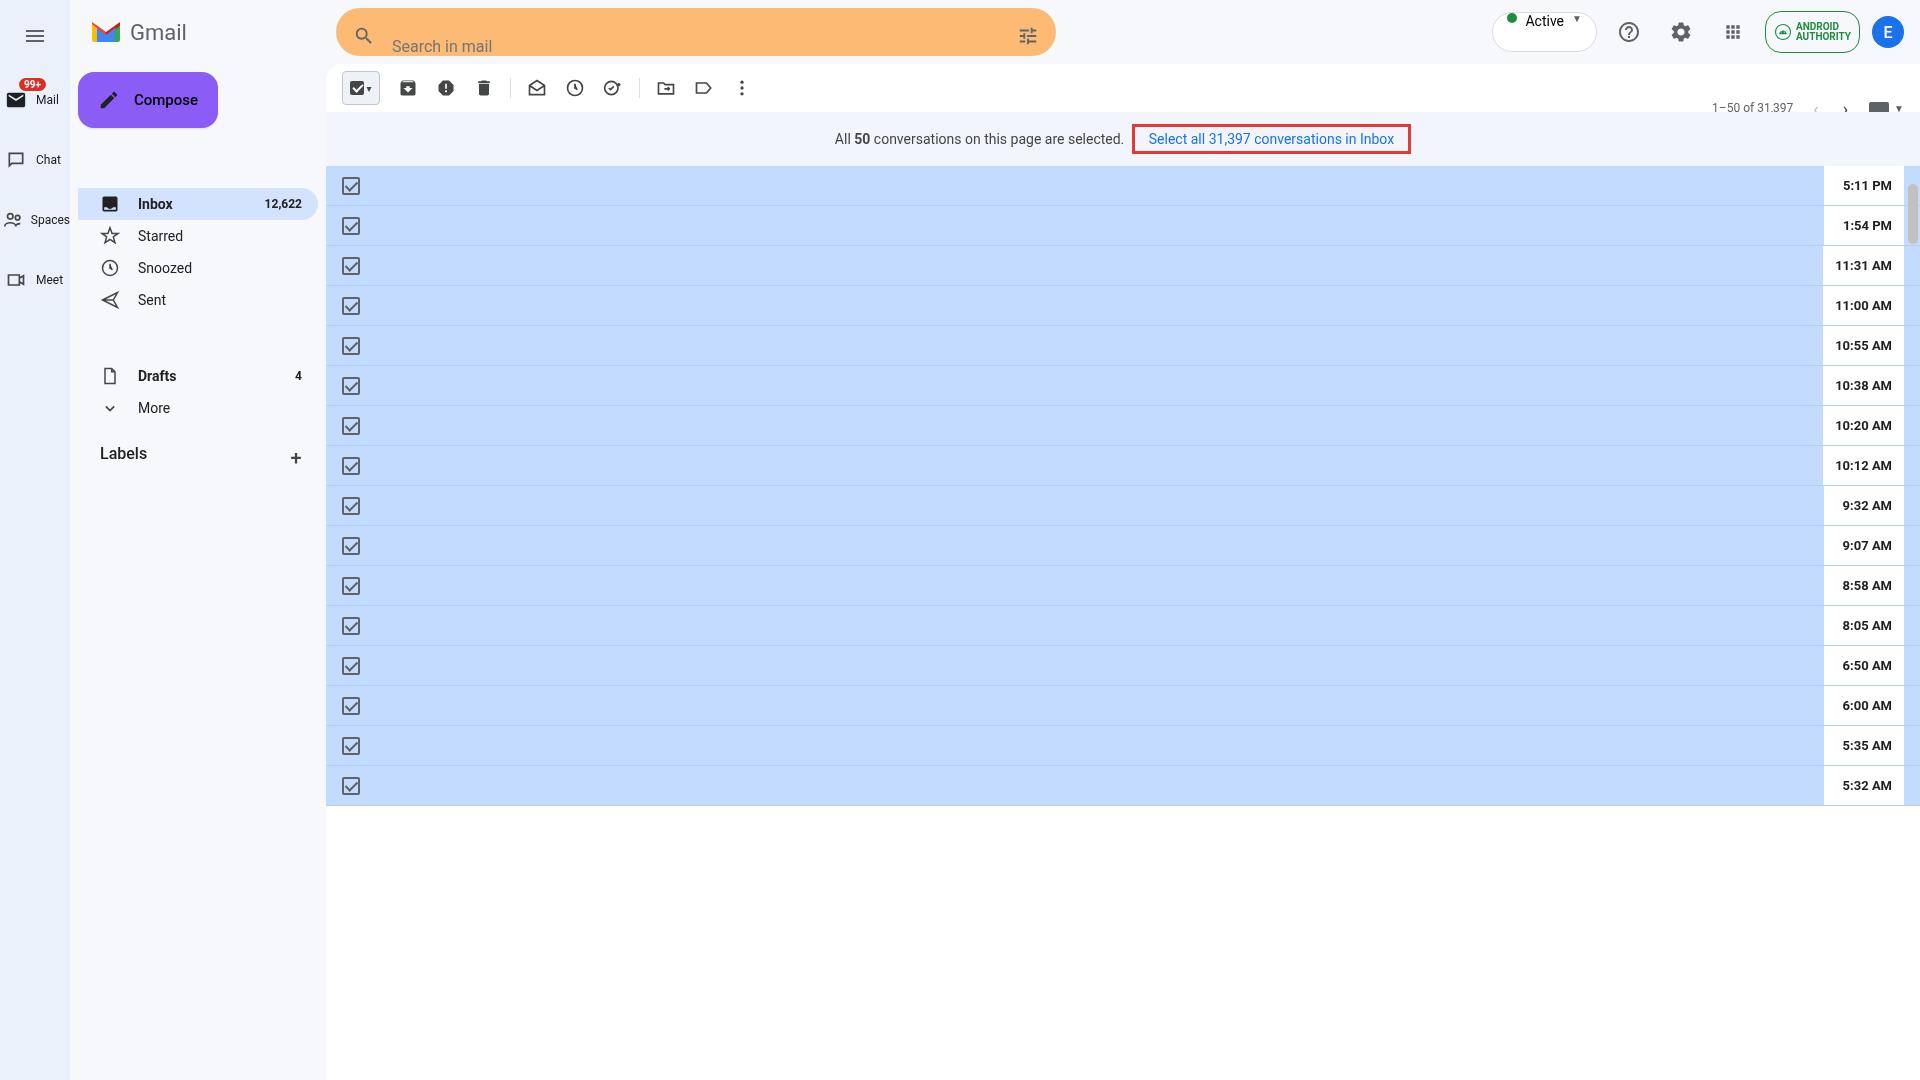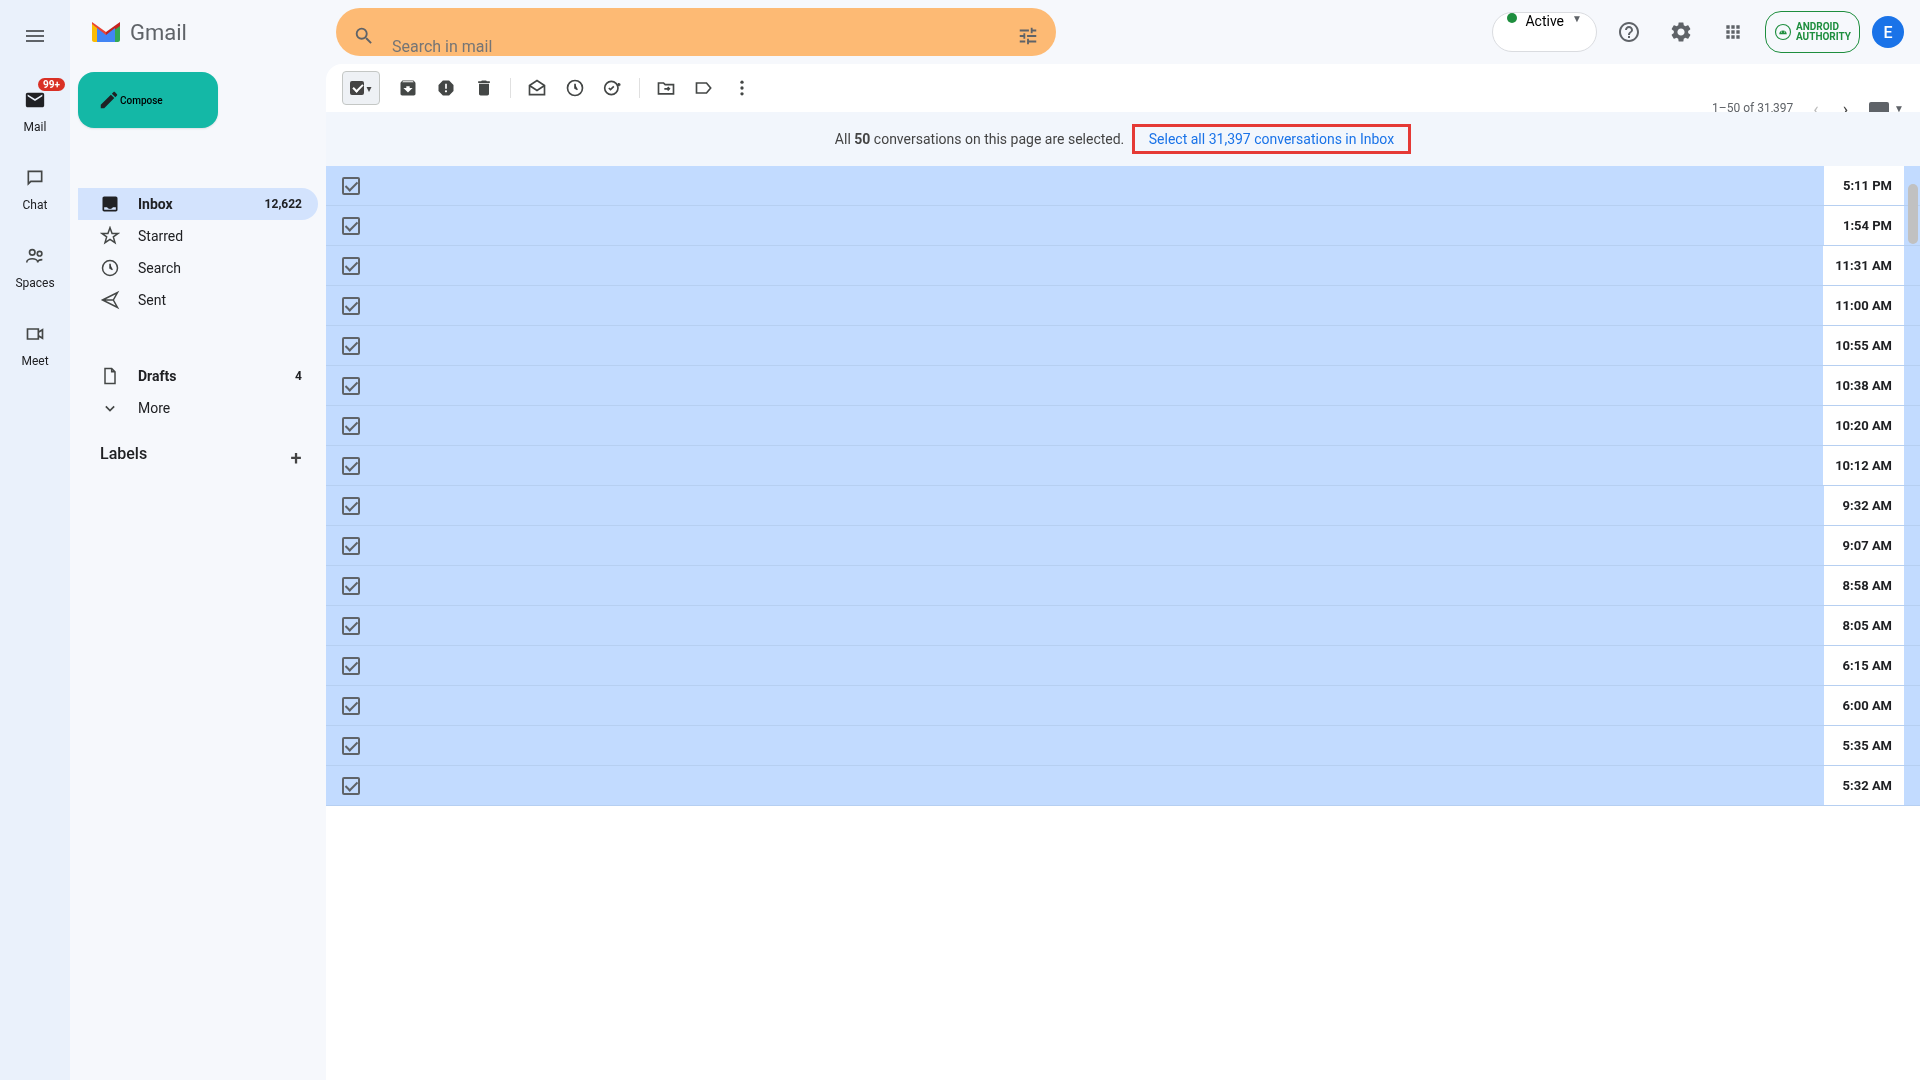--- a/index.html
+++ b/index.html
@@ -1,21 +1,21 @@
 <!DOCTYPE html>
 <html><head>
 <meta charset="utf-8">
 <style>
 * { margin: 0; padding: 0; box-sizing: border-box; font-family: 'Google Sans', Roboto, Arial, sans-serif; }
 body { background: #f6f8fc; width: 1920px; height: 1080px; overflow: hidden; display: flex; }
 
 
 .rail { width: 70px; background: #eaf1fb; display: flex; flex-direction: column; align-items: center; padding-top: 12px; gap: 20px; }
 .rail-menu { width: 48px; height: 48px; border-radius: 50%; display: flex; align-items: center; justify-content: center; cursor: pointer; }
-.rail-item { display: flex; flex-direction: column; align-items: center; gap: 4px; cursor: pointer; width: 100%; padding: 4px 0; }
+.rail-item { display: flex; flex-direction: row; align-items: center; gap: 4px; cursor: pointer; width: 100%; padding: 4px 0; }
 .rail-icon { position: relative; width: 32px; height: 32px; display: flex; align-items: center; justify-content: center; }
 .rail-label { font-size: 12px; color: #202124; }
 .badge { position: absolute; top: -6px; right: -14px; background: #d93025; color: #fff; font-size: 10px; font-weight: 700; padding: 1px 5px; border-radius: 8px; }
 
 
 .main { flex: 1; display: flex; flex-direction: column; }
 
 
 .header { height: 64px; display: flex; align-items: center; padding: 0 16px; gap: 12px; }
 .logo { display: flex; align-items: center; gap: 8px; width: 238px; padding-left: 4px;}
@@ -28,21 +28,21 @@
 .status-dot { width: 10px; height: 10px; border-radius: 50%; background: #1e8e3e; }
 .hicon { width: 40px; height: 40px; display: flex; align-items: center; justify-content: center; cursor: pointer; border-radius: 50%; color: #5f6368; }
 .aa-badge { height: 42px; border: 1px solid #1e8e3e; border-radius: 16px; display: flex; align-items: center; padding: 0 8px; gap: 4px; color: #1e8e3e; font-size: 10px; font-weight: 700; line-height: 1; }
 .avatar { width: 32px; height: 32px; border-radius: 50%; background: #1a73e8; color: #fff; display: flex; align-items: center; justify-content: center; font-weight: 500; cursor: pointer; }
 
 
 .body { flex: 1; display: flex; overflow: hidden; }
 
 
 .sidebar { width: 256px; padding: 8px 0 8px 8px; display: flex; flex-direction: column; }
-.compose { height: 56px; width: 140px; background: #14b8a6; border-radius: 16px; display: flex; align-items: center; padding: 0 20px; font-size: 10px; font-weight: 500; cursor: pointer; margin-bottom: 16px; box-shadow: 0 1px 2px rgba(0,0,0,0.1); }
+.compose { height: 56px; width: 140px; background: #8b5cf6; border-radius: 16px; display: flex; align-items: center; padding: 0 20px; gap: 14px; font-size: 15px; font-weight: 500; cursor: pointer; margin-bottom: 16px; box-shadow: 0 1px 2px rgba(0,0,0,0.1); }
 .nav-item { height: 32px; border-radius: 0 16px 16px 0; display: flex; align-items: center; padding: 0 16px 0 22px; gap: 18px; font-size: 14px; color: #202124; cursor: pointer; margin-right: 8px; }
 .nav-item.active { background: #d3e3fd; font-weight: 700; }
 .nav-item .count { margin-left: auto; font-size: 12px; }
 .nav-item.bold { font-weight: 700; margin-top: 44px; }
 .labels-head { display: flex; align-items: flex-start; justify-content: space-between; padding: 0 16px 0 22px; margin-top: 20px; font-size: 16px; color: #202124; font-weight: 500; }
 .labels-add { width: 28px; height: 28px; display: flex; align-items: center; justify-content: center; cursor: pointer; font-size: 20px; color: #444; }
 
 
 .content { flex: 1; background: #fff; border-radius: 16px 0 0 0; margin-right: 0; display: flex; flex-direction: column; overflow: hidden; position: relative; }
 .toolbar { height: 48px; display: flex; align-items: center; padding: 0 16px; border-bottom: none; }
@@ -203,21 +203,21 @@
             <svg width="20" height="20" viewBox="0 0 24 24">
               <path fill="none" stroke="#444746" stroke-width="1.8" d="M12 2l2.5 7h7l-5.5 4 2 7-6-4-6 4 2-7L2.5 9h7z"></path>
             </svg>
             <span>Starred</span>
           </div>
           <div class="nav-item">
             <svg width="20" height="20" viewBox="0 0 24 24">
               <circle cx="12" cy="12" r="9" fill="none" stroke="#444746" stroke-width="1.8"></circle>
               <path stroke="#444746" stroke-width="1.8" d="M12 7v5l3 2"></path>
             </svg>
-            <span>Search</span>
+            <span>Snoozed</span>
           </div>
           <div class="nav-item">
             <svg width="20" height="20" viewBox="0 0 24 24">
               <path fill="none" stroke="#444746" stroke-width="1.8" d="M3 12l18-9-5 9 5 9z M3 12h13"></path>
             </svg>
             <span>Sent</span>
           </div>
           <div class="nav-item bold">
             <svg width="20" height="20" viewBox="0 0 24 24">
               <path fill="none" stroke="#444746" stroke-width="1.8" d="M6 3h8l4 4v14H6z M14 3v4h4"></path>
@@ -365,21 +365,21 @@
           <div class="mail-row">
             <span class="row-chk"></span>
             <span class="time">8:58 AM</span>
           </div>
           <div class="mail-row">
             <span class="row-chk"></span>
             <span class="time">8:05 AM</span>
           </div>
           <div class="mail-row">
             <span class="row-chk"></span>
-            <span class="time">6:15 AM</span>
+            <span class="time">6:50 AM</span>
           </div>
           <div class="mail-row">
             <span class="row-chk"></span>
             <span class="time">6:00 AM</span>
           </div>
           <div class="mail-row">
             <span class="row-chk"></span>
             <span class="time">5:35 AM</span>
           </div>
           <div class="mail-row">

